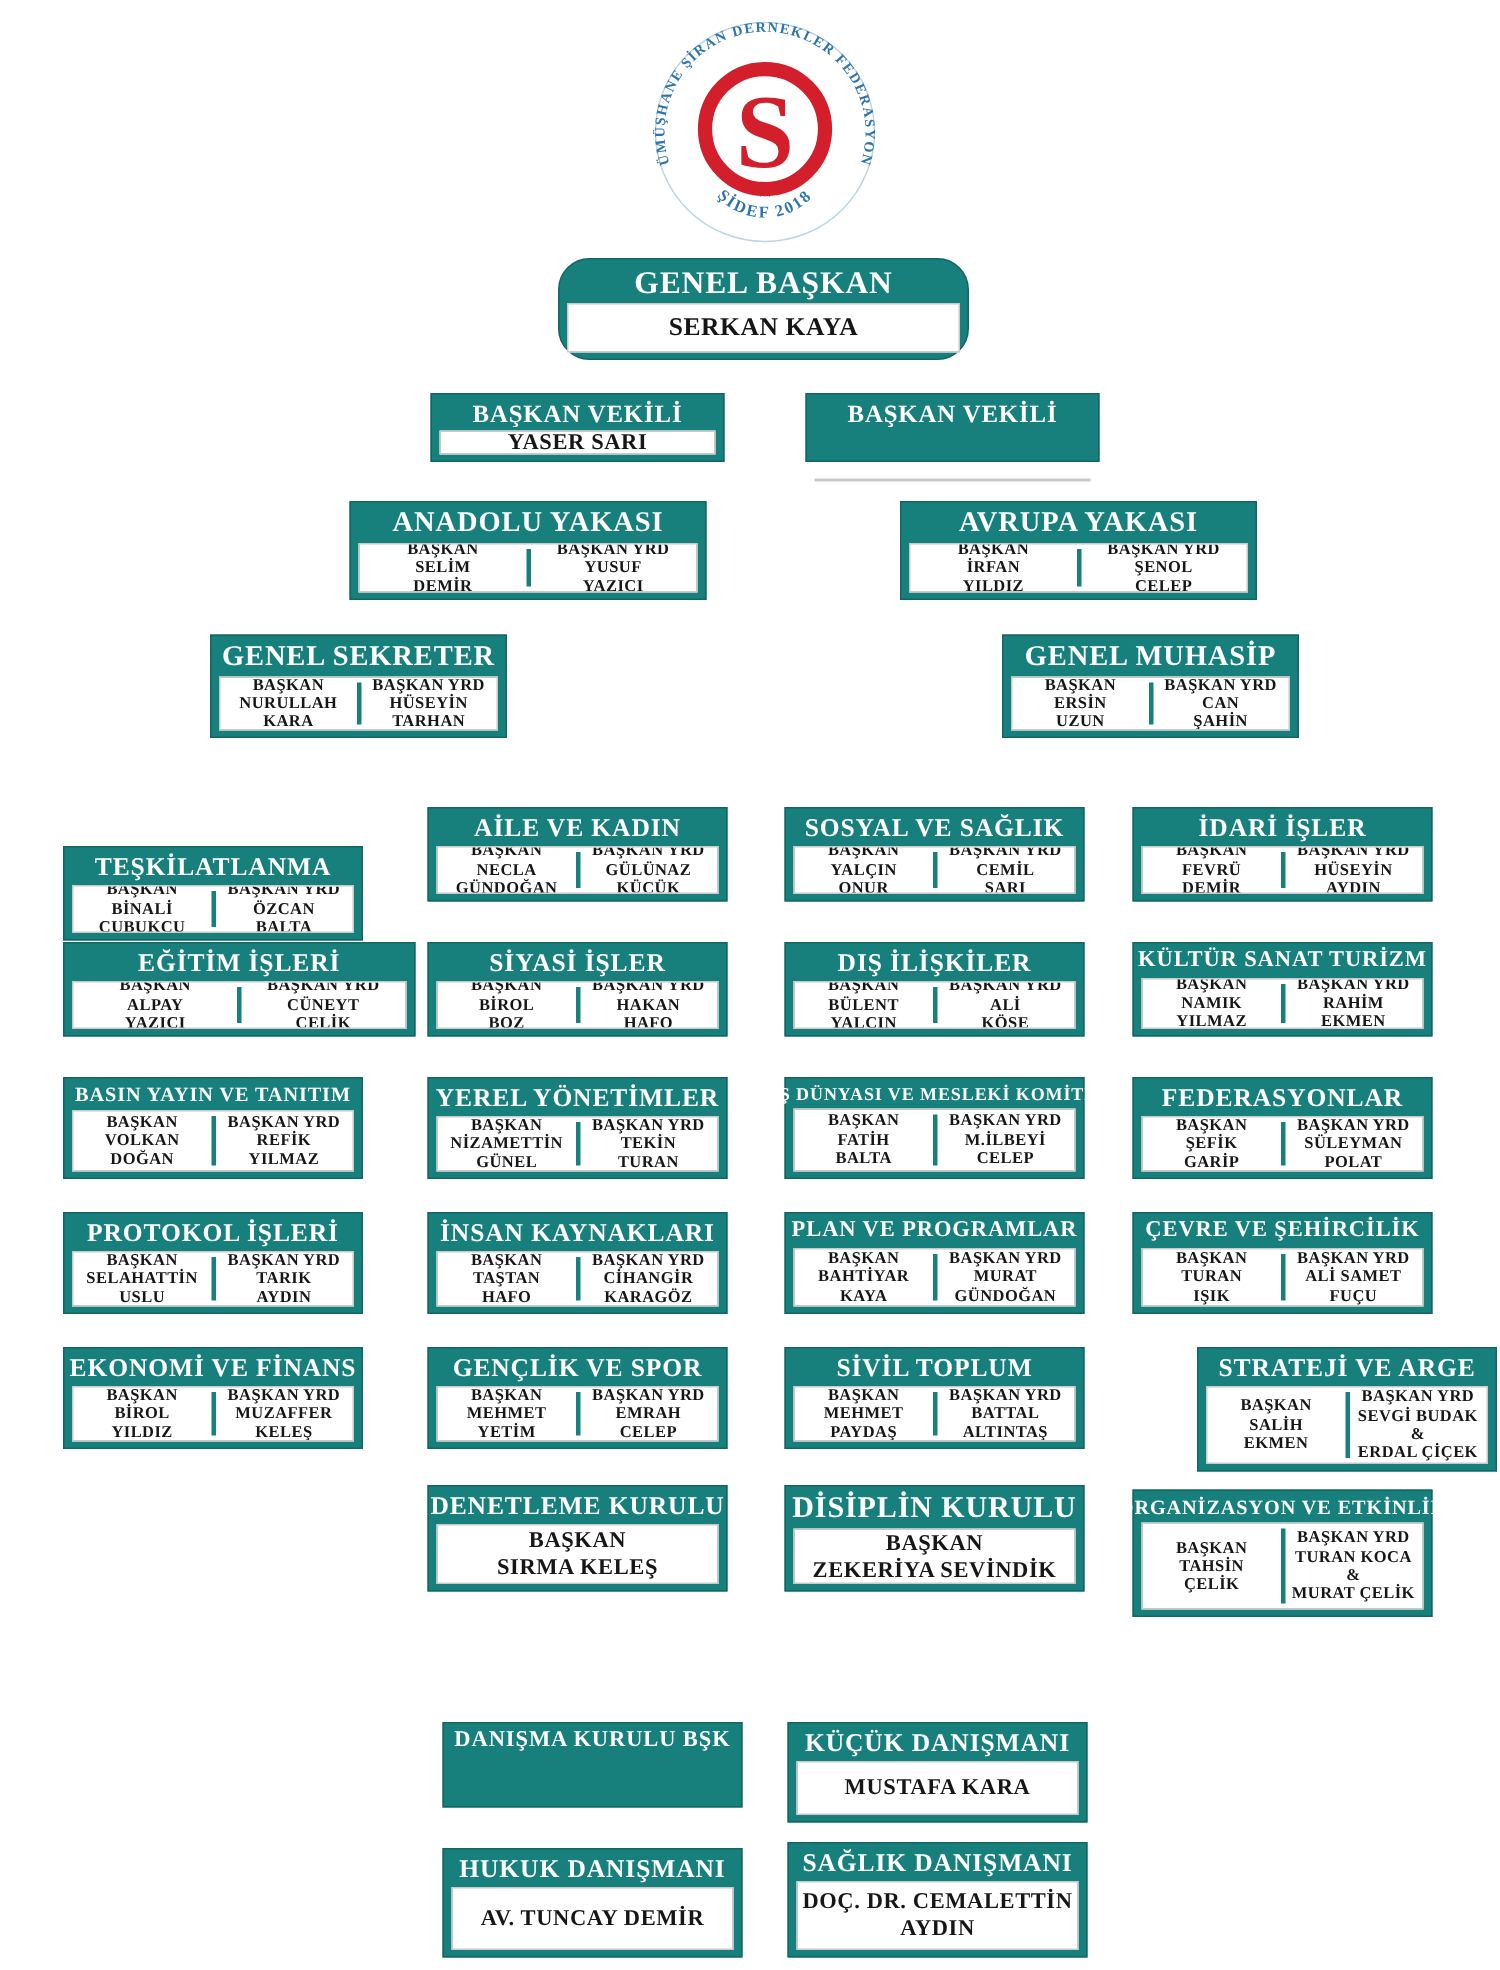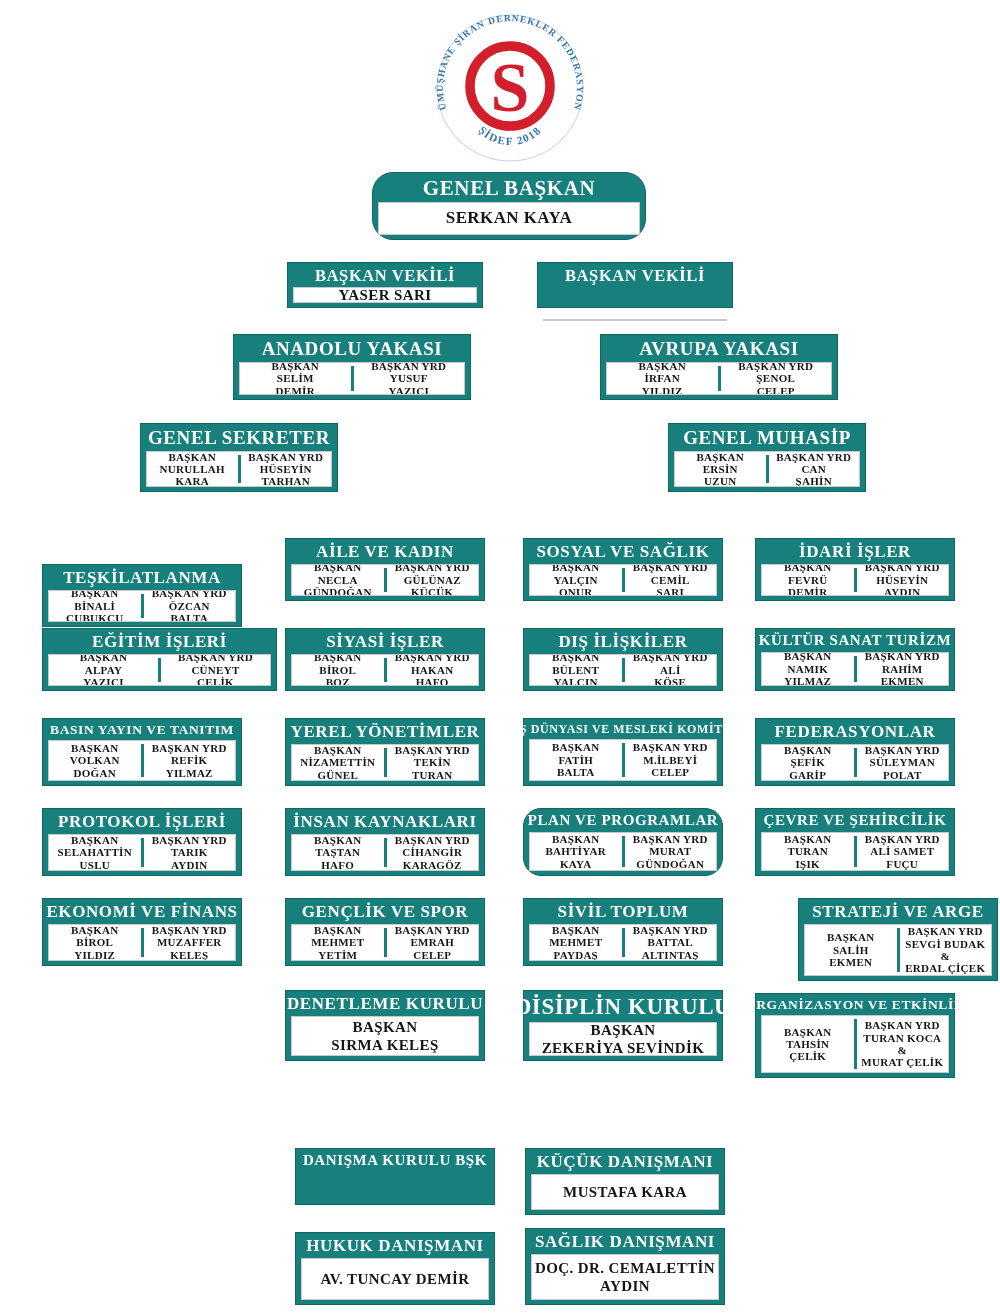--- a/index.html
+++ b/index.html
@@ -363,21 +363,21 @@
           <div class="nline">HAFO</div>
         </div>
         <div class="divider"></div>
         <div class="cell">
           <div class="role">BAŞKAN YRD</div>
           <div class="nline">CİHANGİR</div>
           <div class="nline">KARAGÖZ</div>
         </div>
       </div>
     </div>
-    <div class="box dual" style="left: 523px; top: 808px; width: 200px; height: 68px; border-radius: 18px;">
+    <div class="box dual" style="left: 523px; top: 808px; width: 200px; height: 68px;">
       <div class="box-title" style="font-size: 15px;">PLAN VE PROGRAMLAR</div>
       <div class="dual-body">
         <div class="cell">
           <div class="role">BAŞKAN</div>
           <div class="nline">BAHTİYAR</div>
           <div class="nline">KAYA</div>
         </div>
         <div class="divider"></div>
         <div class="cell">
           <div class="role">BAŞKAN YRD</div>
@@ -468,21 +468,21 @@
       </div>
     </div>
     <div class="box single" style="left: 285px; top: 990px; width: 200px; height: 71px;">
       <div class="box-title" style="font-size: 17px;">DENETLEME KURULU</div>
       <div class="name-box" style="font-size: 15px;">
         <div class="nline">BAŞKAN</div>
         <div class="nline">SIRMA KELEŞ</div>
       </div>
     </div>
     <div class="box single" style="left: 523px; top: 990px; width: 200px; height: 71px;">
-      <div class="box-title" style="font-size: 23px; text-align: center;">DİSİPLİN KURULU</div>
+      <div class="box-title" style="font-size: 20px; text-align: center;">DİSİPLİN KURULU</div>
       <div class="name-box" style="font-size: 15px;">
         <div class="nline">BAŞKAN</div>
         <div class="nline">ZEKERİYA SEVİNDİK</div>
       </div>
     </div>
     <div class="box dual" style="left: 755px; top: 993px; width: 200px; height: 85px;">
       <div class="box-title" style="font-size: 13.5px;">ORGANİZASYON VE ETKİNLİK</div>
       <div class="dual-body">
         <div class="cell">
           <div class="role">BAŞKAN</div>

